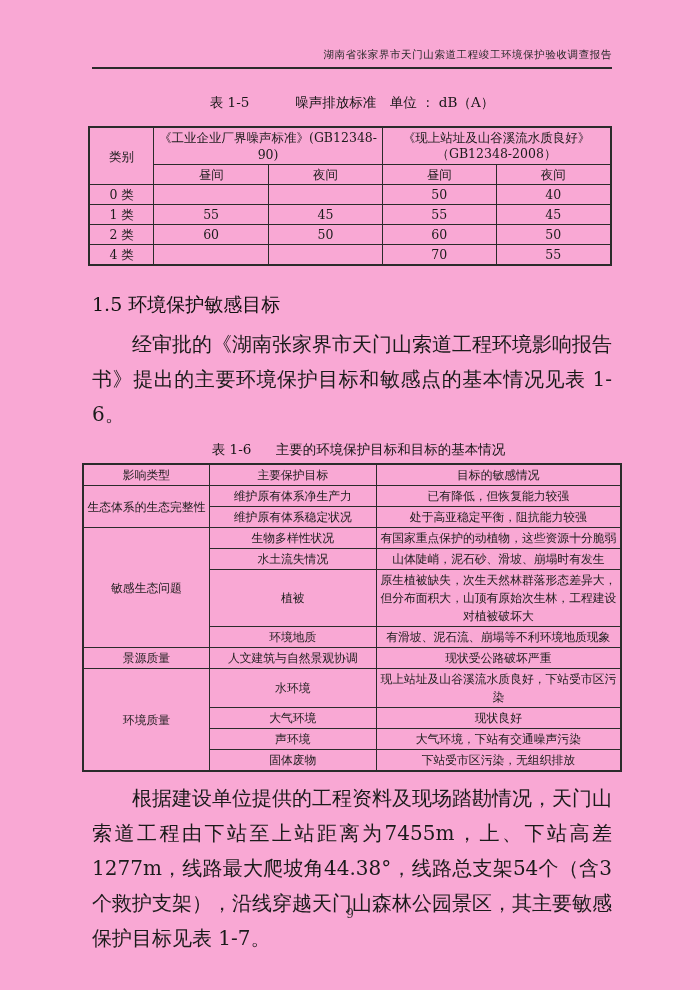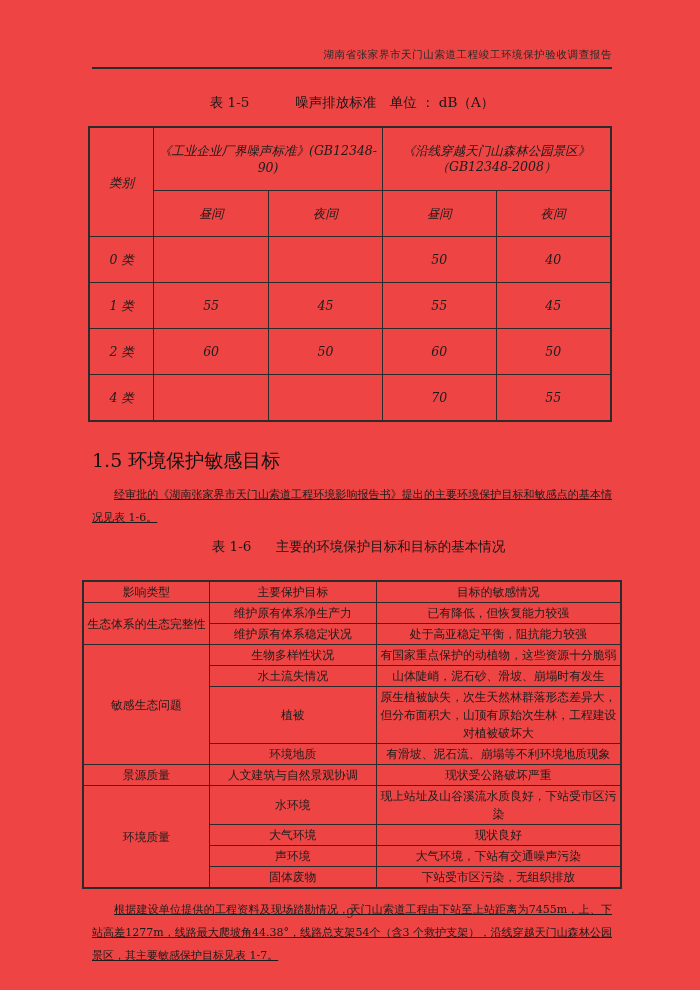--- a/index.html
+++ b/index.html
@@ -3,21 +3,21 @@
 <meta charset="utf-8">
 <style>
   * { box-sizing: border-box; margin: 0; padding: 0; }
   html, body { width: 700px; }
   body {
     width: 700px; height: 990px;
     background: #ffffff;
     font-family: "DejaVu Serif", "Liberation Serif", serif;
     color: #1c1c1c;
   }
-  .page { position: relative; width: 700px; height: 990px; overflow: hidden; background: #ef4444; }
+  .page { position: relative; width: 700px; height: 990px; overflow: hidden; background: #f9a8d4; }
 
   
   .running-header {
     margin: 0 88px 0 92px;
     padding-top: 48px;
     padding-bottom: 5px;
     border-bottom: 2px solid #2b2b2b;
     text-align: right;
     font-size: 10.5px;
     letter-spacing: 0.6px;
@@ -31,37 +31,36 @@
   .caption-t15 { margin-top: 25px; }
   .caption-t16 { margin-top: 9px; }
   .cap-label-wide { margin-right: 3.4em; }
   .cap-label { margin-right: 1.8em; margin-left: 13px; }
 
   
   table { border-collapse: collapse; table-layout: fixed; }
   td, th { border: 1px solid #2b2b2b; text-align: center; vertical-align: middle; font-weight: normal; }
 
   .t15 { width: 524px; margin: 14px 0 0 -4px; border: 2px solid #2b2b2b; font-size: 12.5px; }
-  .t15 td, .t15 th { padding: 14px 3px; height: 20px; line-height: 17px; font-style: italic; }
+  .t15 td, .t15 th { padding: 1px 3px; height: 20px; line-height: 17px; }
   .t15 .hrow1 th { height: 36px; }
   .t15 .two-line div { line-height: 16px; }
 
-  .t16 { width: 540px; margin: 24px 0 0 -10px; border: 2px solid #2b2b2b; font-size: 11.8px; }
+  .t16 { width: 540px; margin: 4px 0 0 -10px; border: 2px solid #2b2b2b; font-size: 11.8px; }
   .t16 td, .t16 th { padding: 1px 2px; height: 21px; line-height: 18px; }
 
   
   .section-heading { margin-top: 26px; font-size: 19px; font-weight: normal; color: #111; }
   .para {
     margin-top: 9px;
-    font-size: 11px;
-    line-height: 23px;
+    font-size: 20px;
+    line-height: 35px;
     text-align: justify;
     text-indent: 2em;
     color: #1b1b1b;
-    text-decoration: underline;
   }
   .para-after-table { margin-top: 17px; }
 
   .page-number {
     position: absolute;
     top: 907px; left: 0; width: 100%;
     text-align: center;
     font-size: 12px;
     color: #333;
   }
@@ -87,21 +86,21 @@
           <col style="width:22%">
           <col style="width:21.8%">
           <col style="width:21.8%">
           <col style="width:22%">
       </colgroup>
       <tbody>
           <tr class="hrow1">
         <th rowspan="2">类别</th>
         <th colspan="2">《工业企业厂界噪声标准》(GB12348-90)</th>
         <th colspan="2" class="two-line">
-          <div>《沿线穿越天门山森林公园景区》</div>
+          <div>《现上站址及山谷溪流水质良好》</div>
           <div>（GB12348-2008）</div>
         </th>
       </tr>
       <tr>
         <th>昼间</th>
         <th>夜间</th>
         <th>昼间</th>
         <th>夜间</th>
       </tr>
       <tr>

